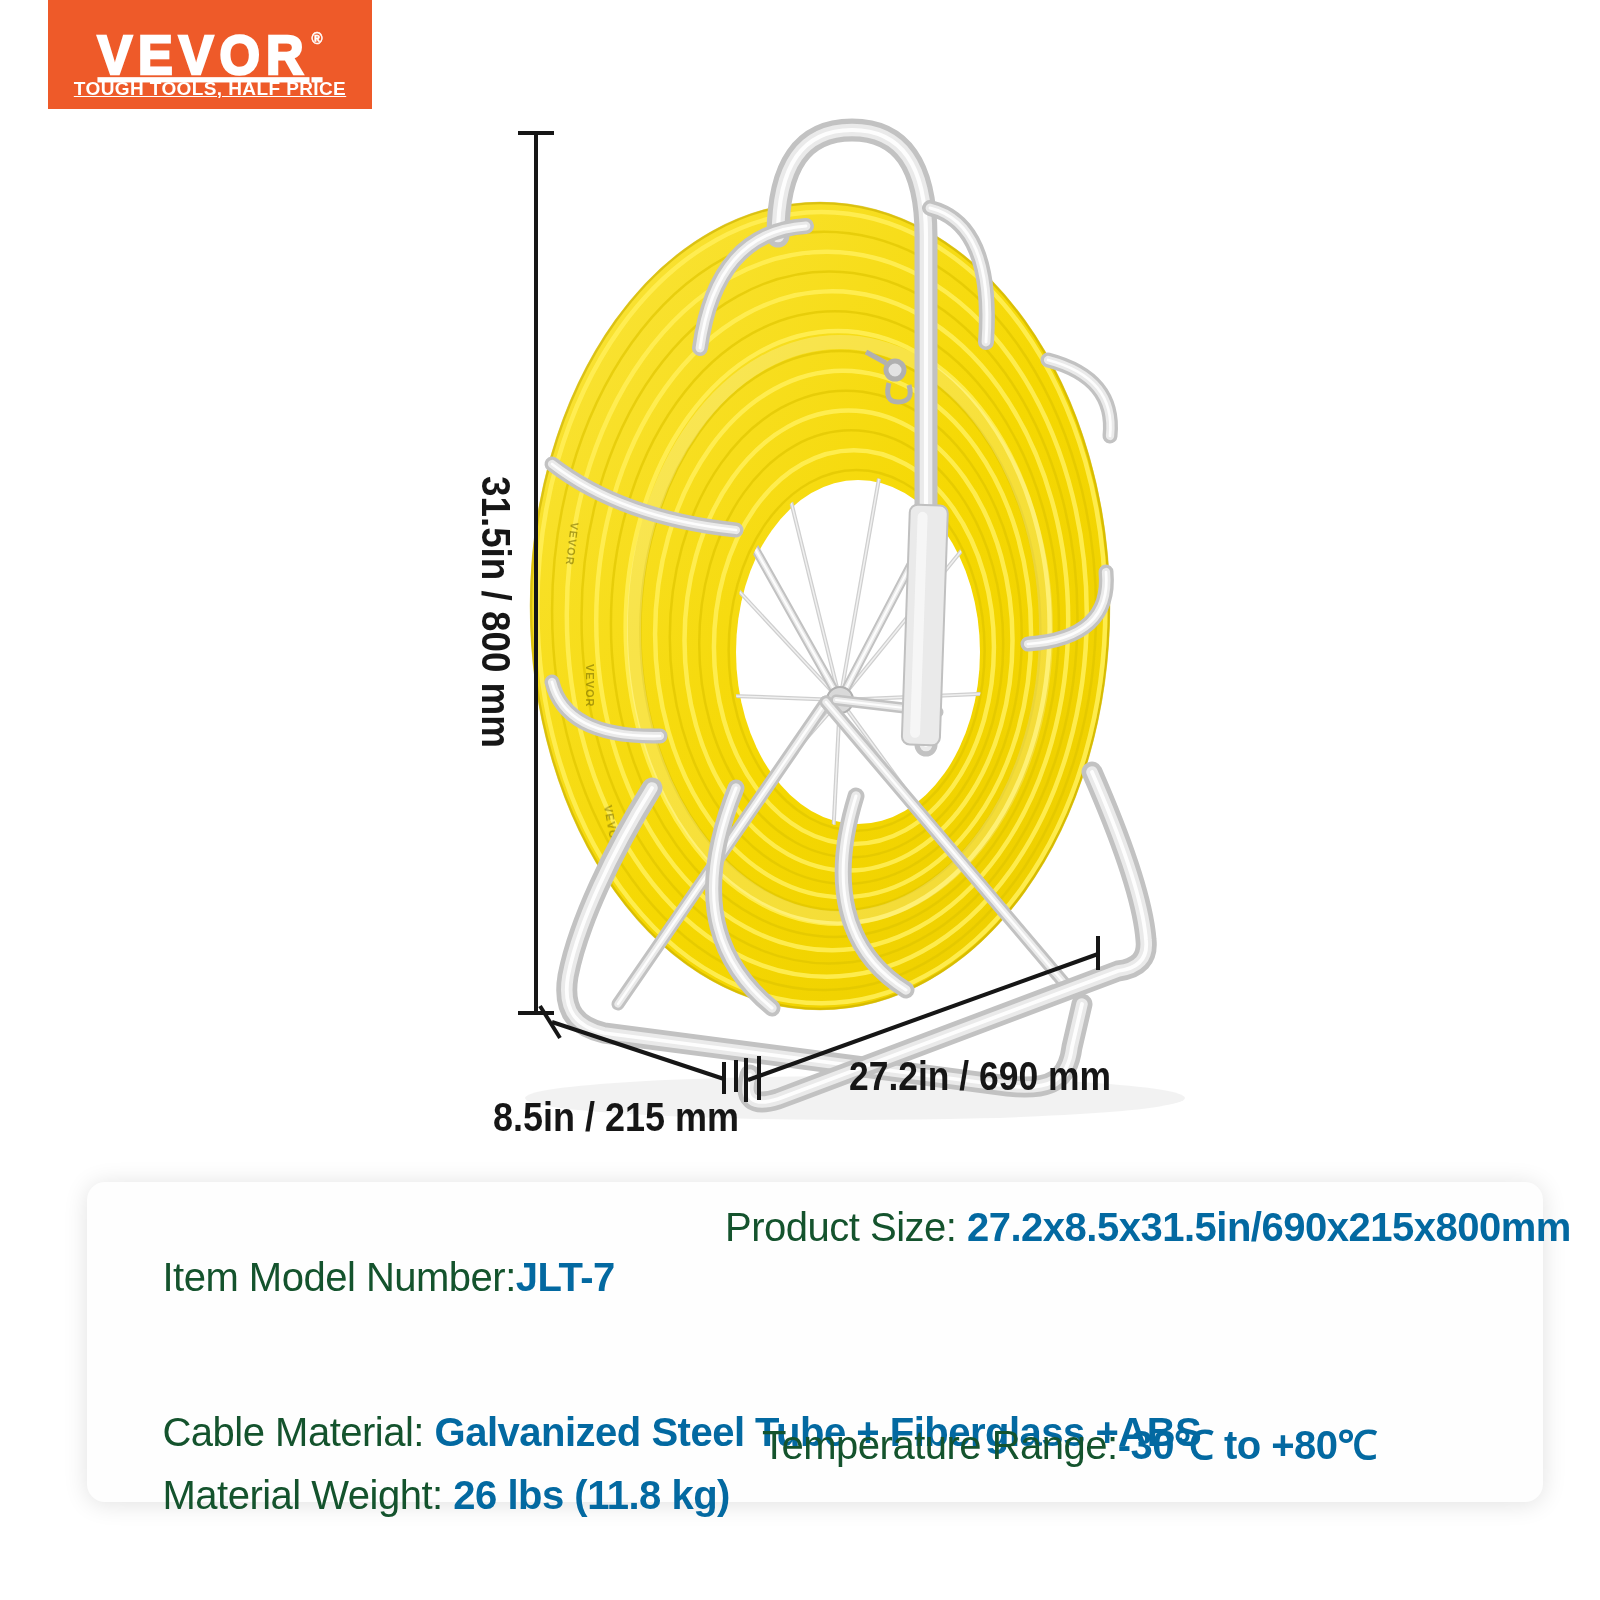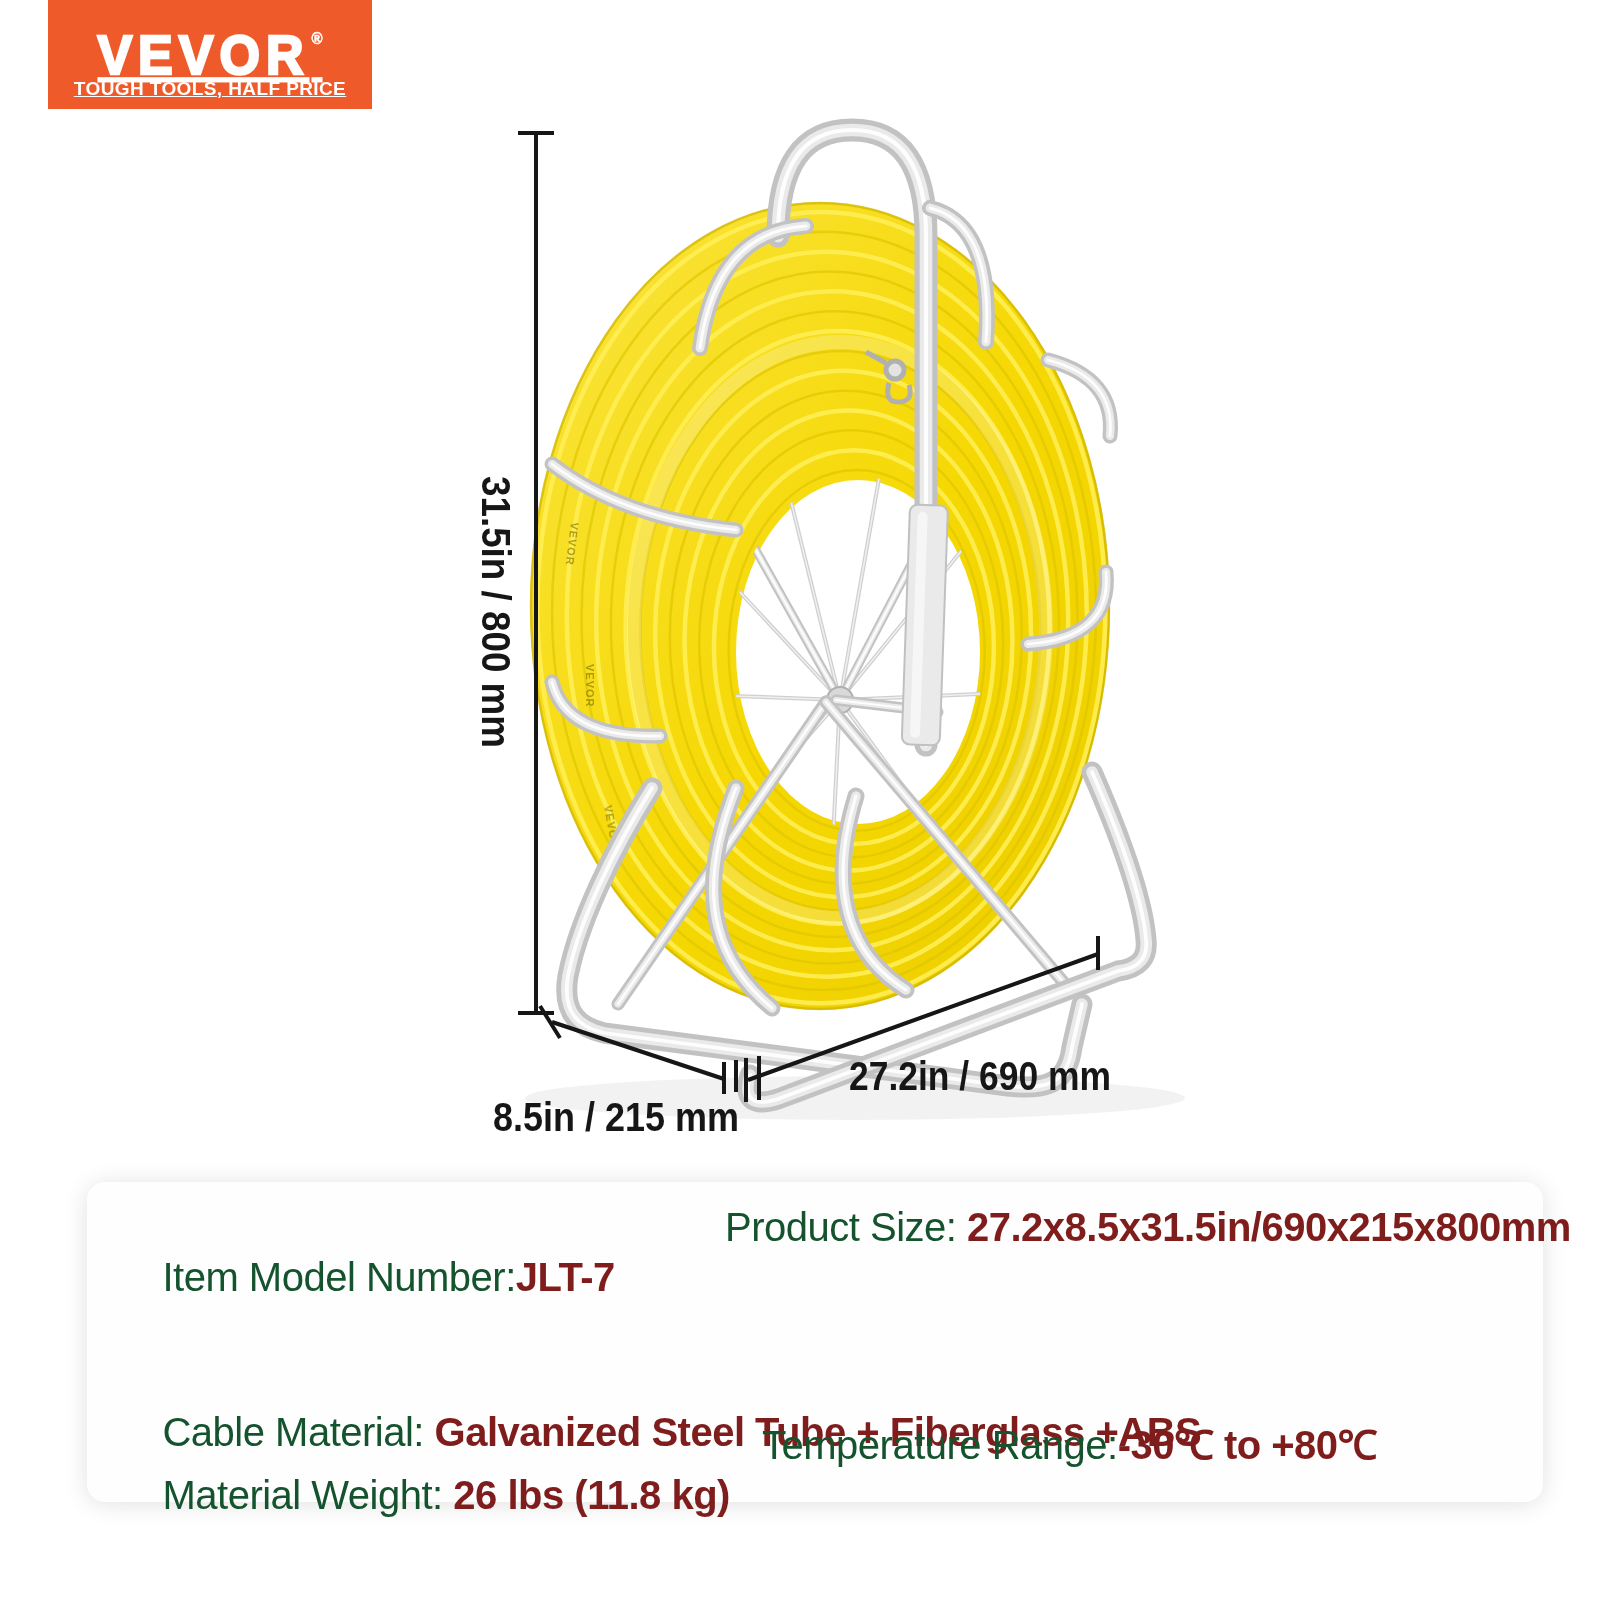--- a/index.html
+++ b/index.html
@@ -33,21 +33,21 @@
     position:absolute;left:87px;top:1182px;width:1456px;height:320px;
     background:#fefefe;border-radius:18px;
     box-shadow:0 2px 24px rgba(0,0,0,0.12);
   }
   .spec-row{
     position:absolute;left:33px;right:10px;height:50px;line-height:50px;
     font-size:40px;letter-spacing:-0.5px;white-space:pre;
   }
   .r1{top:20px}.r2{top:93px}.r3{top:175px}.r4{top:238px}
   .lab{color:#14532d;}
-  .val{color:#7f1d1d;font-weight:bold;text-align:right;}
+  .val{color:#0369a1;font-weight:bold;text-align:right;}
   .c2{position:absolute;top:0;}
   .r1 .c2{left:605px}
   .r2 .c2{left:572px}
   .r4 .c2{left:642px}
 </style>
 </head>
 <body>
 
 <div class="logo">
   <div class="logo-word"><span>VEVOR</span><span class="reg">®</span></div>

